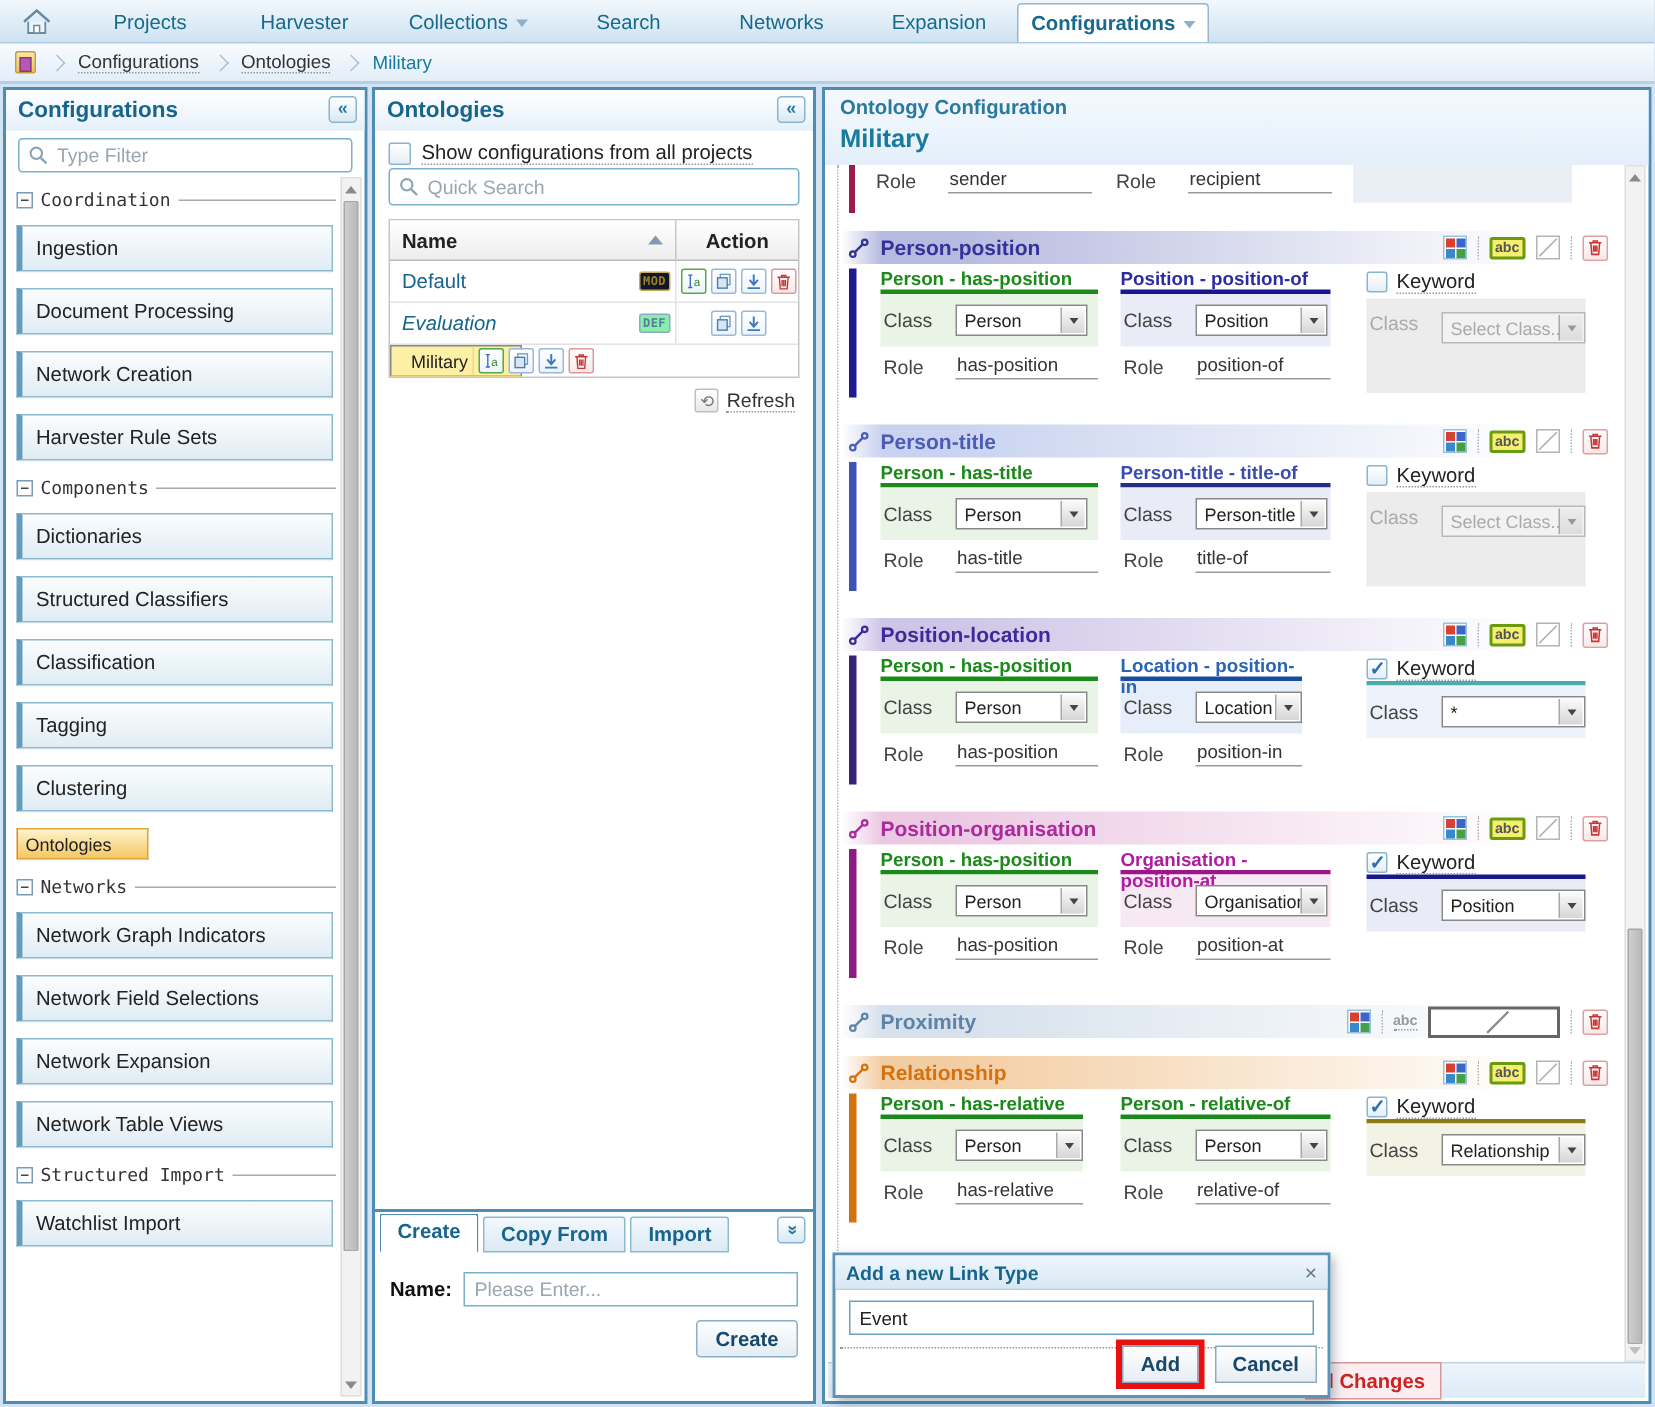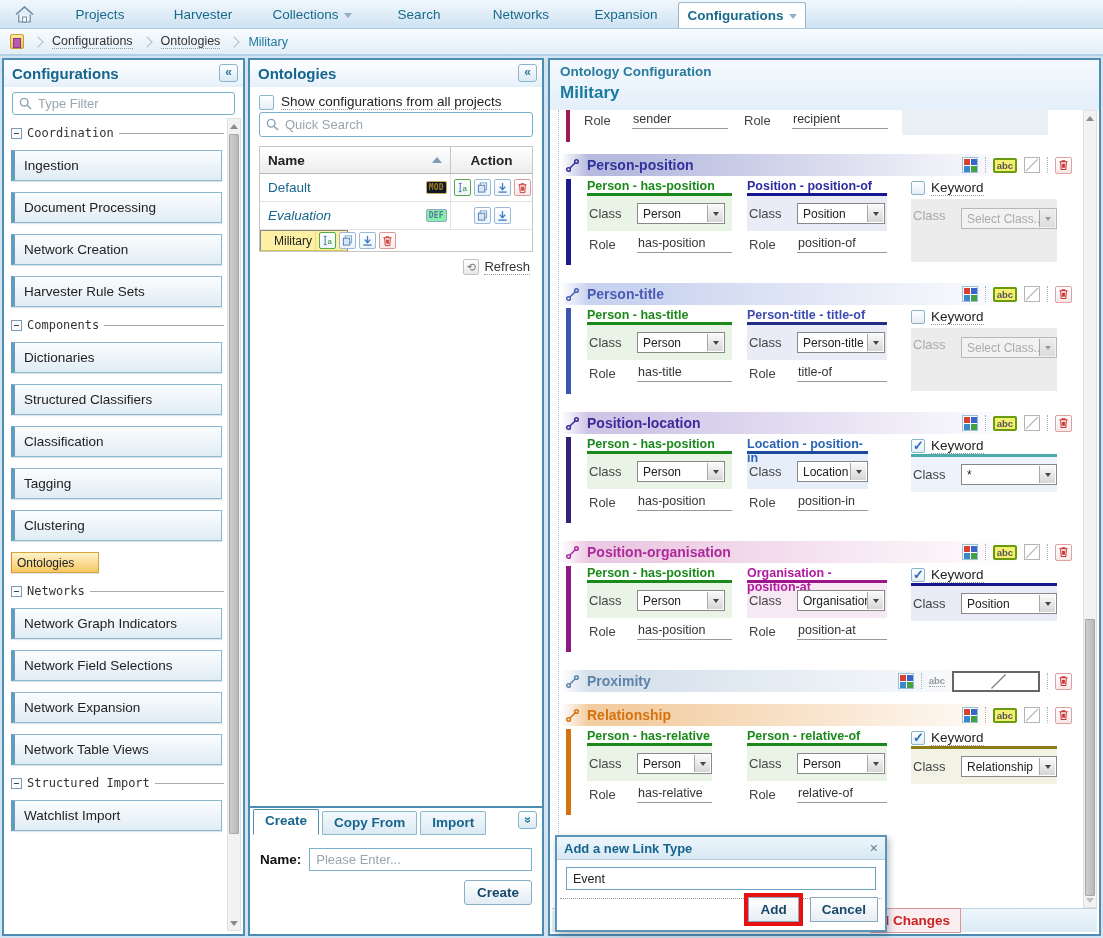--- a/index.html
+++ b/index.html
@@ -855,21 +855,21 @@
             </span>
           <span class="vsep"></span>
           <span class="trash">
               <svg viewBox="0 0 12 13">
                 <path d="M1.5 3h9M4.5 3V1.8h3V3M2.8 3l.7 8.5h5l.7-8.5M4.8 5v4.5M6 5v4.5M7.2 5v4.5"></path>
               </svg>
             </span>
         </span>
       </div>
       <div class="lt-body" style="--bc: #d4720f;">
-        <div class="col" style="left: 16px; width: 125px; --hc: #1b8a1b; --ul: #1b8a1b; --tint: #e9f4e6;">
+        <div class="col" style="left: 16px; width: 135px; --hc: #1b8a1b; --ul: #1b8a1b; --tint: #e9f4e6;">
           <div class="col-h">Person - has-relative</div>
           <div class="crow">
               <span class="lbl">Class</span>
             <span class="sel">
                 <span>Person</span>
                 <span class="dd"></span>
               </span>
             </div>
           <div class="rrow">
               <span class="lbl">Role</span>

